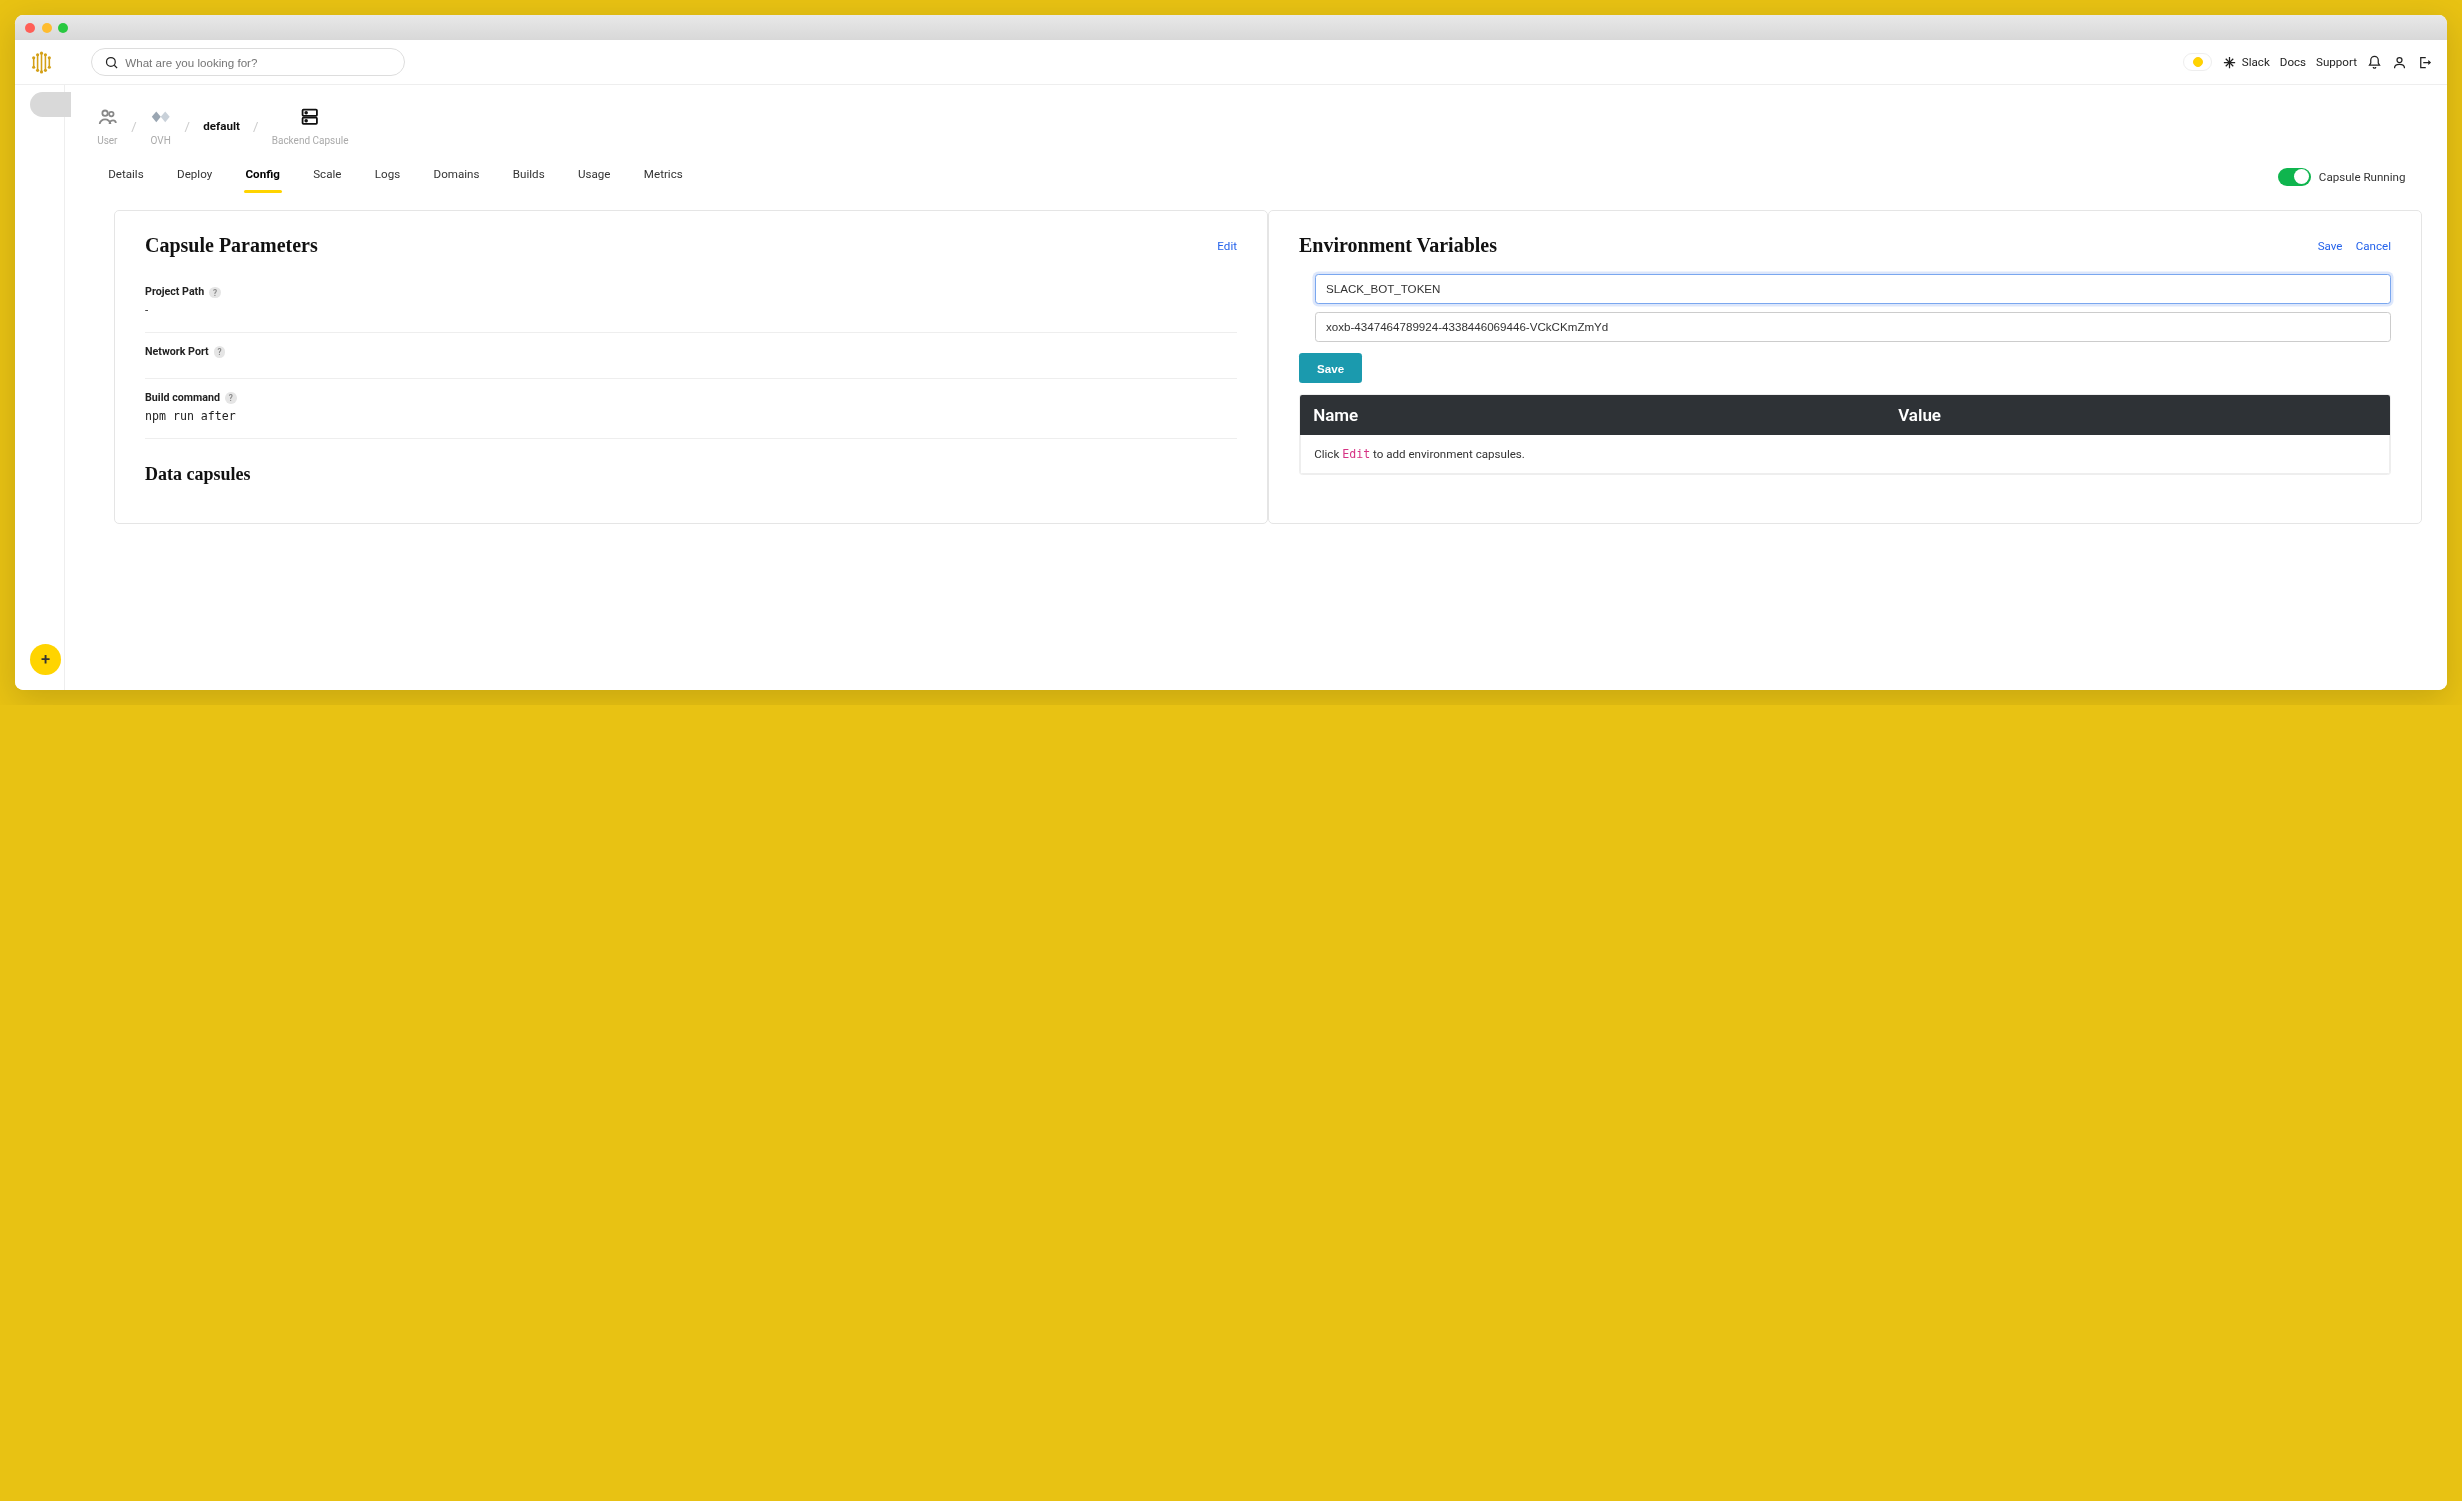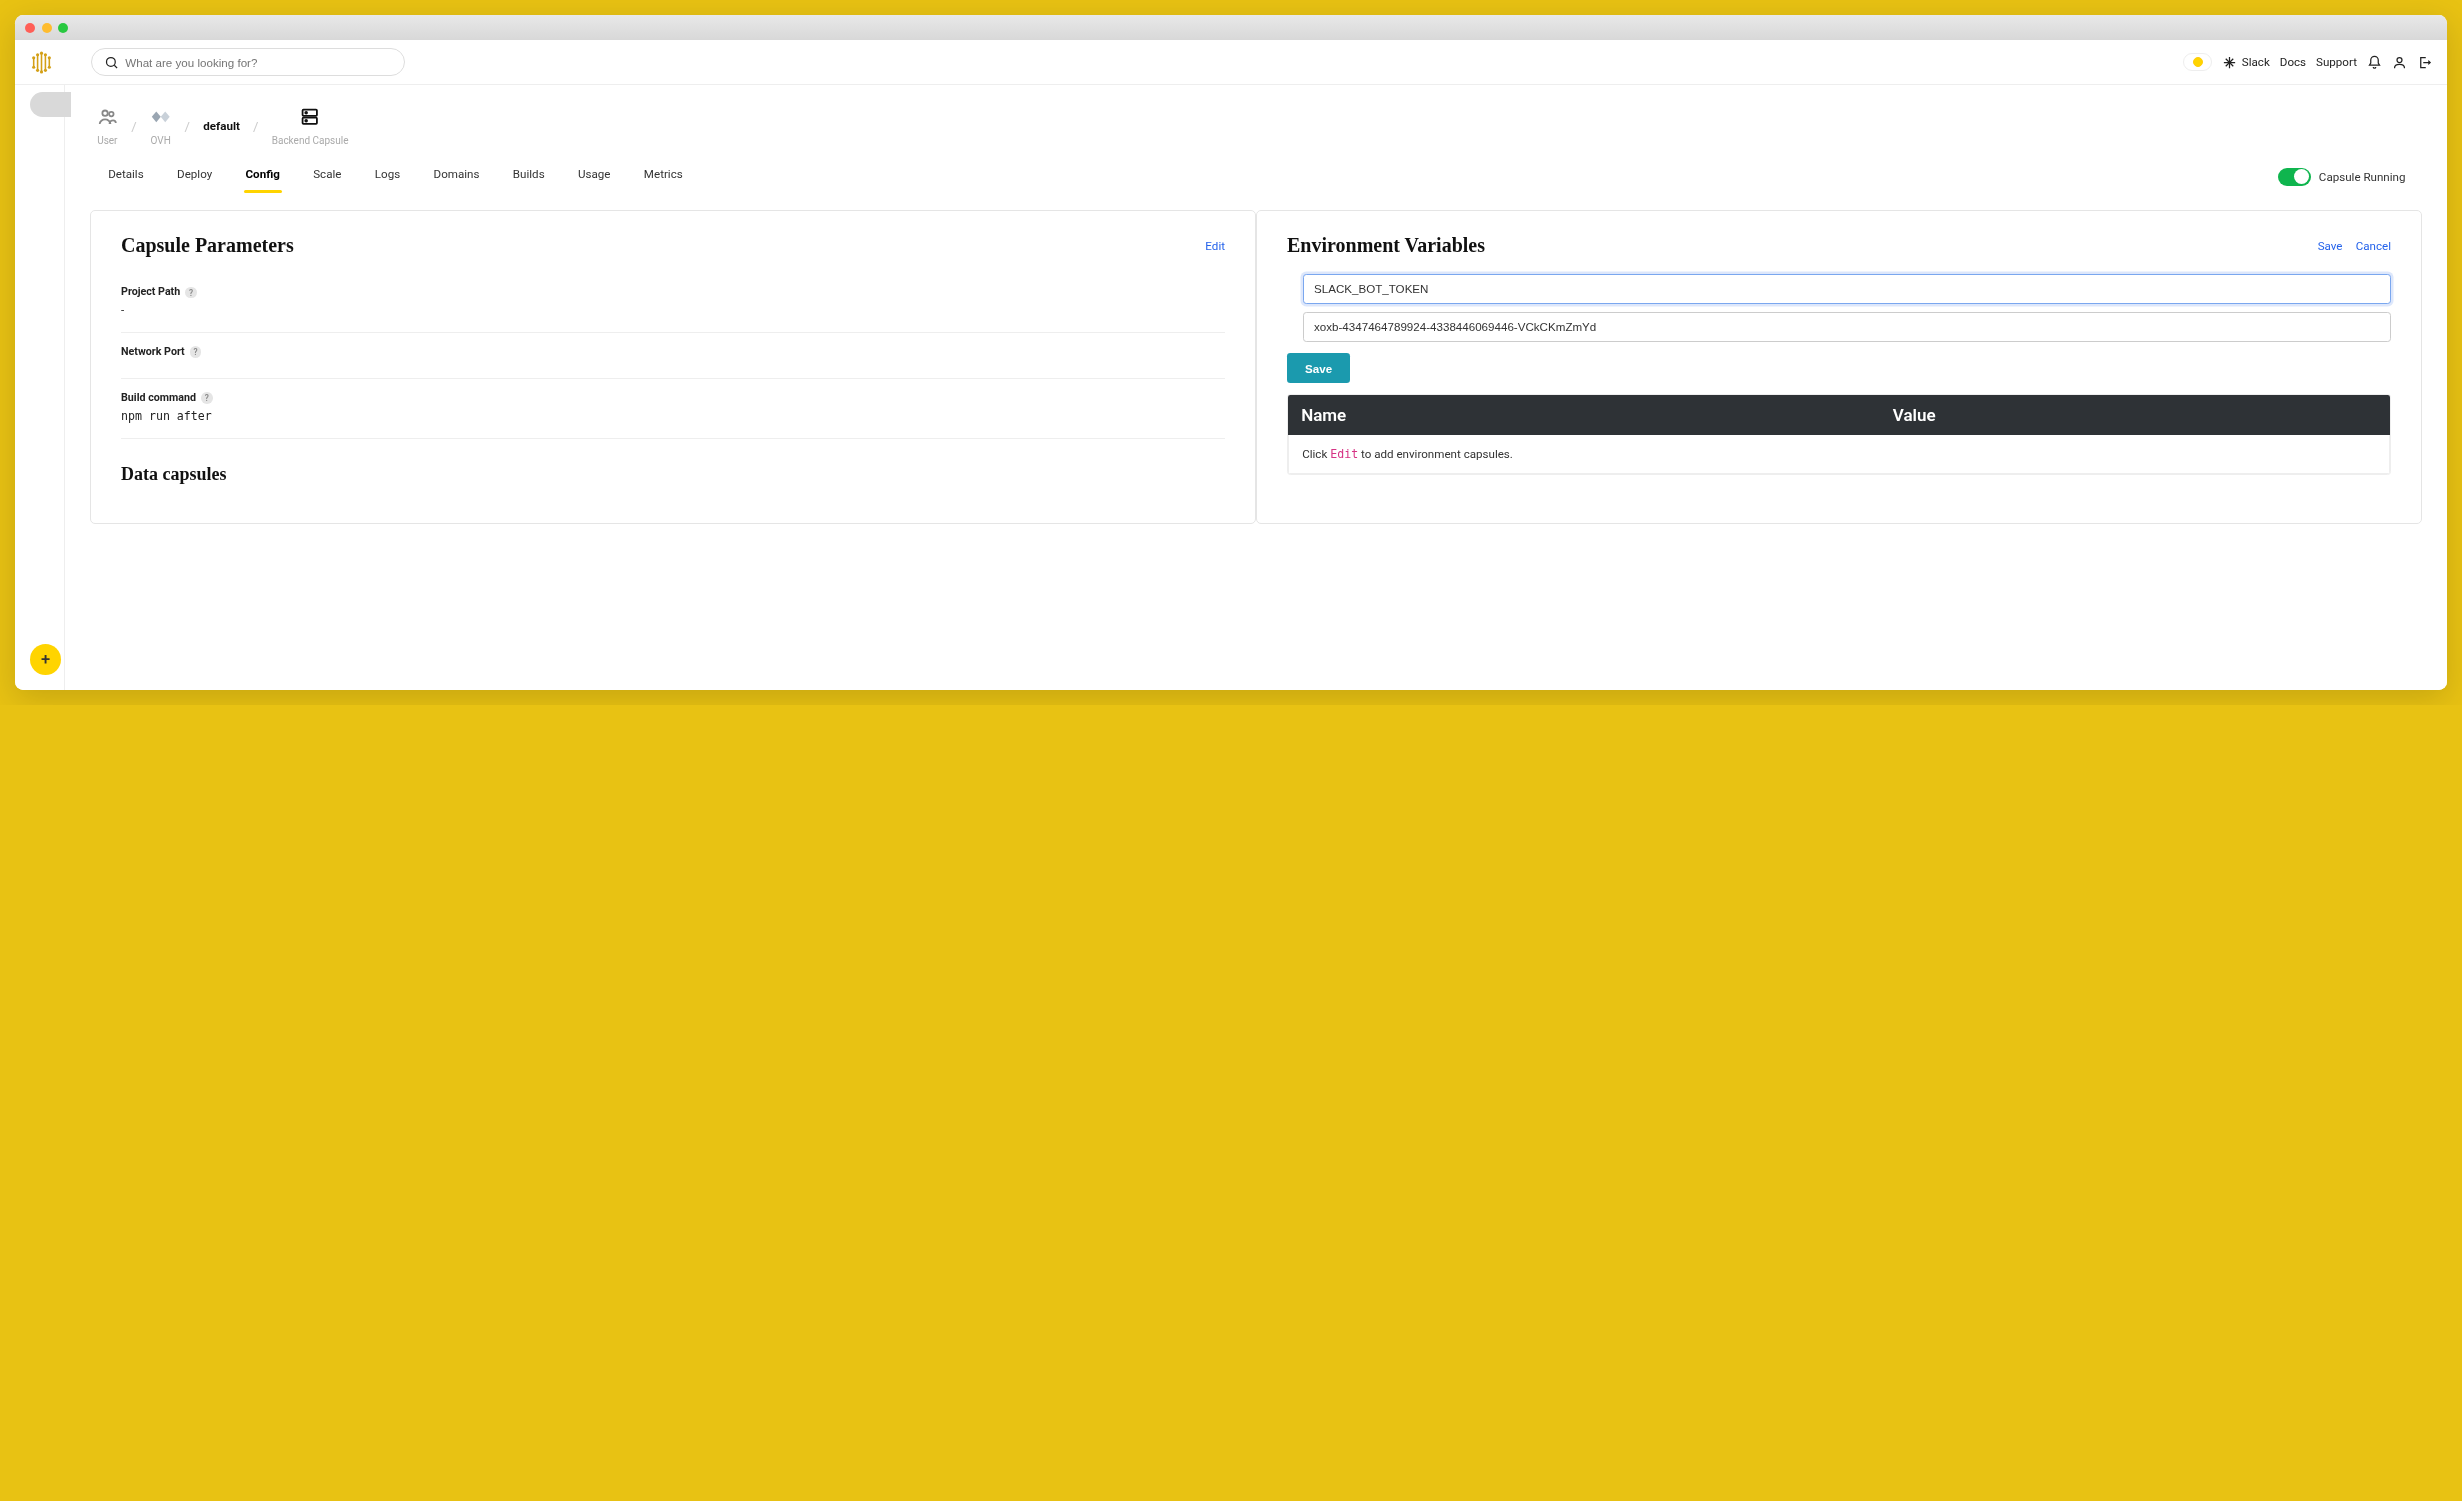--- a/index.html
+++ b/index.html
@@ -121,21 +121,21 @@
   .tab.active{font-weight:700;color:#000;}
   .tab.active::after{
     content:"";position:absolute;left:0;right:0;bottom:0;height:2.5px;background:#ffd400;border-radius:1.7px;
   }
   .tabright{margin-left:auto;display:flex;align-items:center;gap:8.3px;}
   .toggle{
     width:33px;height:18px;border-radius:10px;background:#0fb54e;position:relative;
   }
   .toggle::after{content:"";position:absolute;right:1.7px;top:1.7px;width:15px;height:15px;border-radius:50%;background:#fff;}
   .cards{
-    display:flex;margin-top:16.5px;align-items:flex-start;
+    display:flex;margin-top:16.5px;align-items:flex-start;margin-left:24px;
   }
   .card{
     flex:1;border:0.8px solid #e5e5e5;border-radius:5px;background:#fff;
     padding:23px 30px;
     min-height:314px;
   }
   .card-head{display:flex;align-items:center;margin-bottom:16.5px;}
   .card-title{font-family:Georgia,"Times New Roman",serif;font-weight:700;font-size:20px;color:#111;}
   .card-actions{margin-left:auto;display:flex;gap:13.2px;}
   .linkbtn{color:#2563eb;font-size:11.6px;cursor:pointer;}

